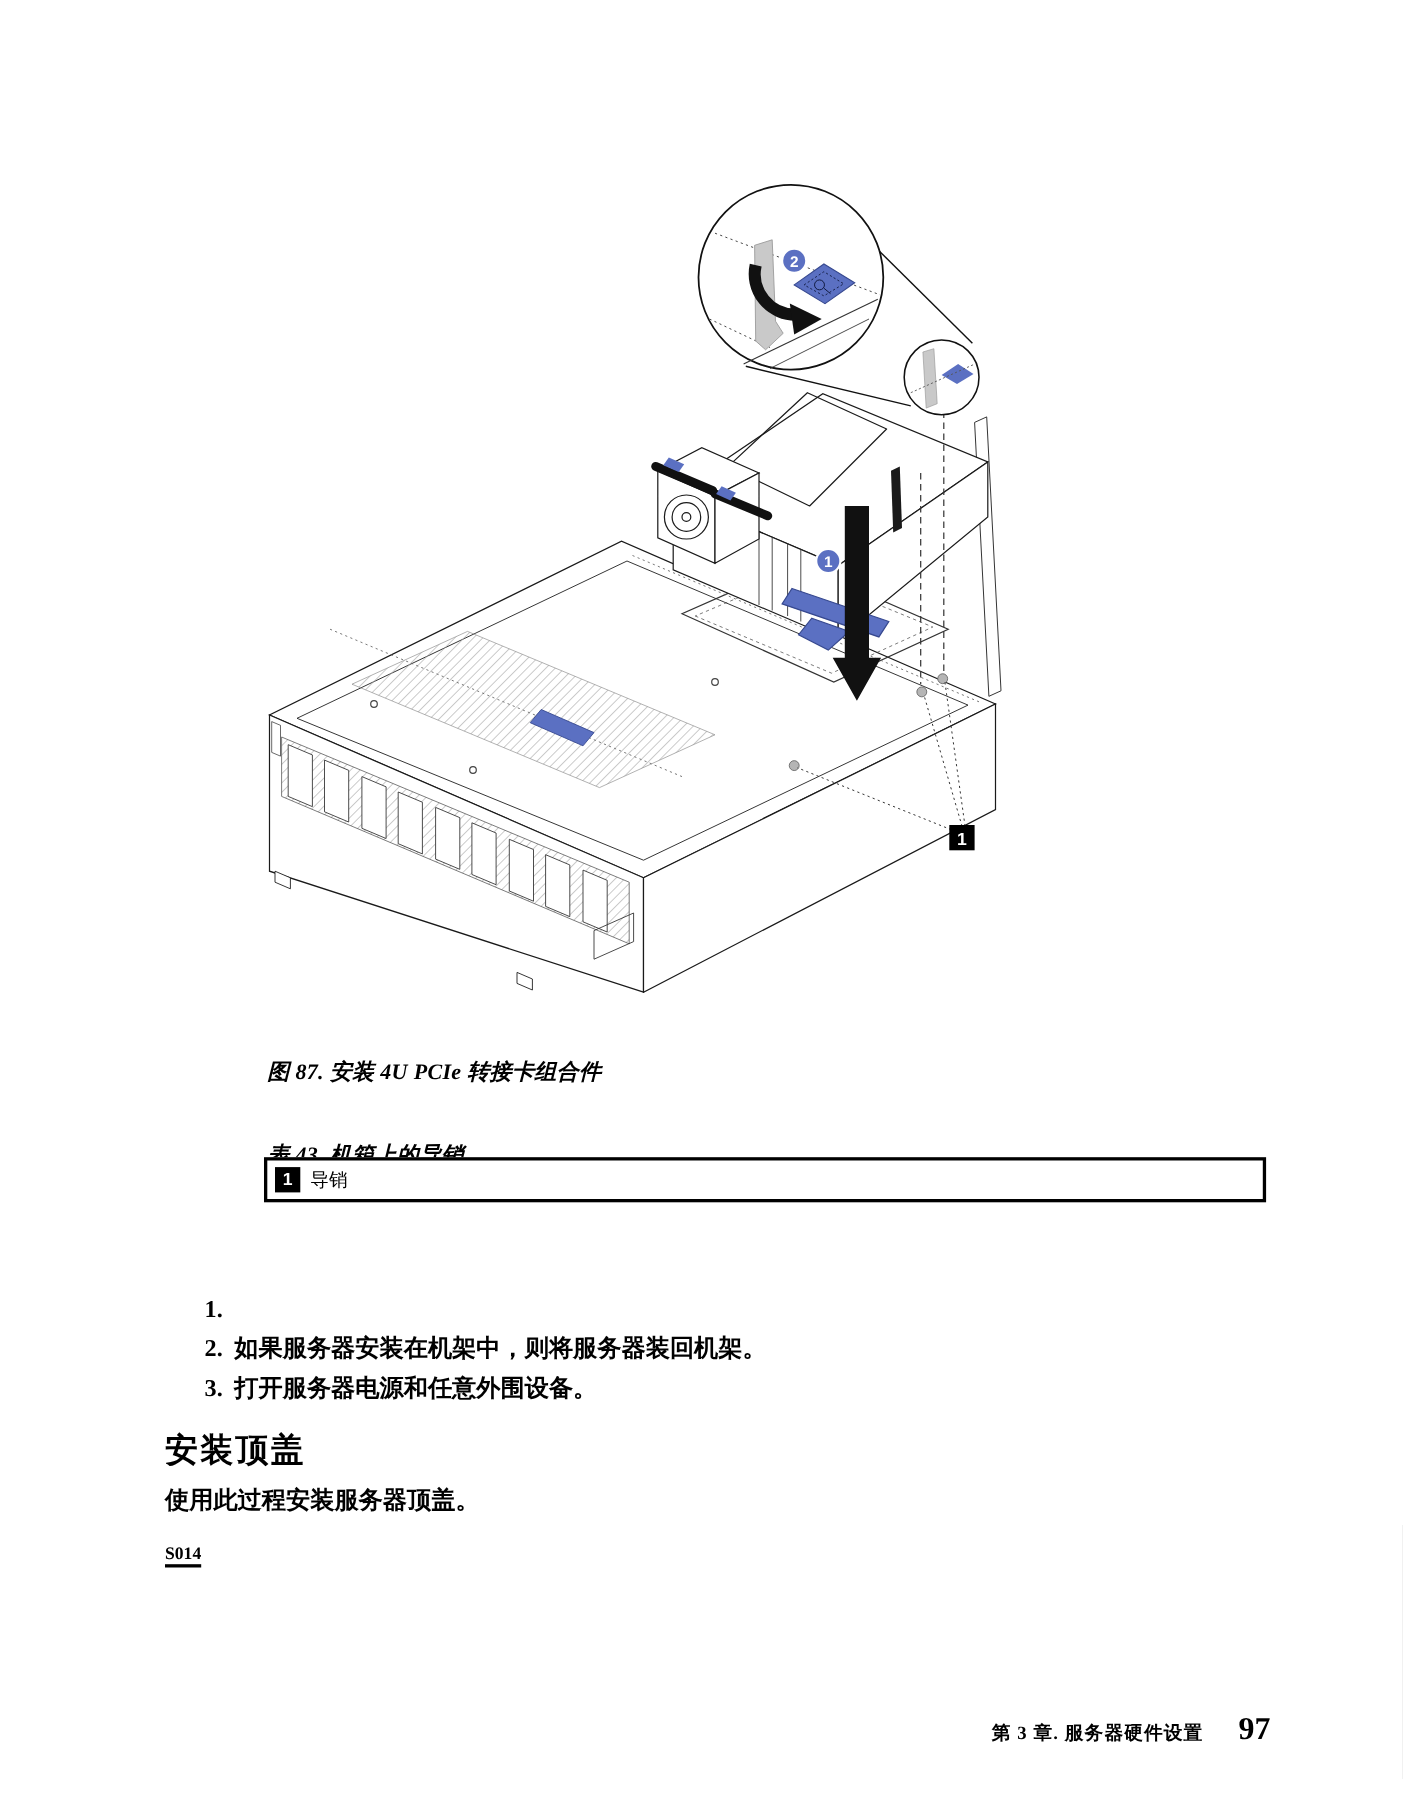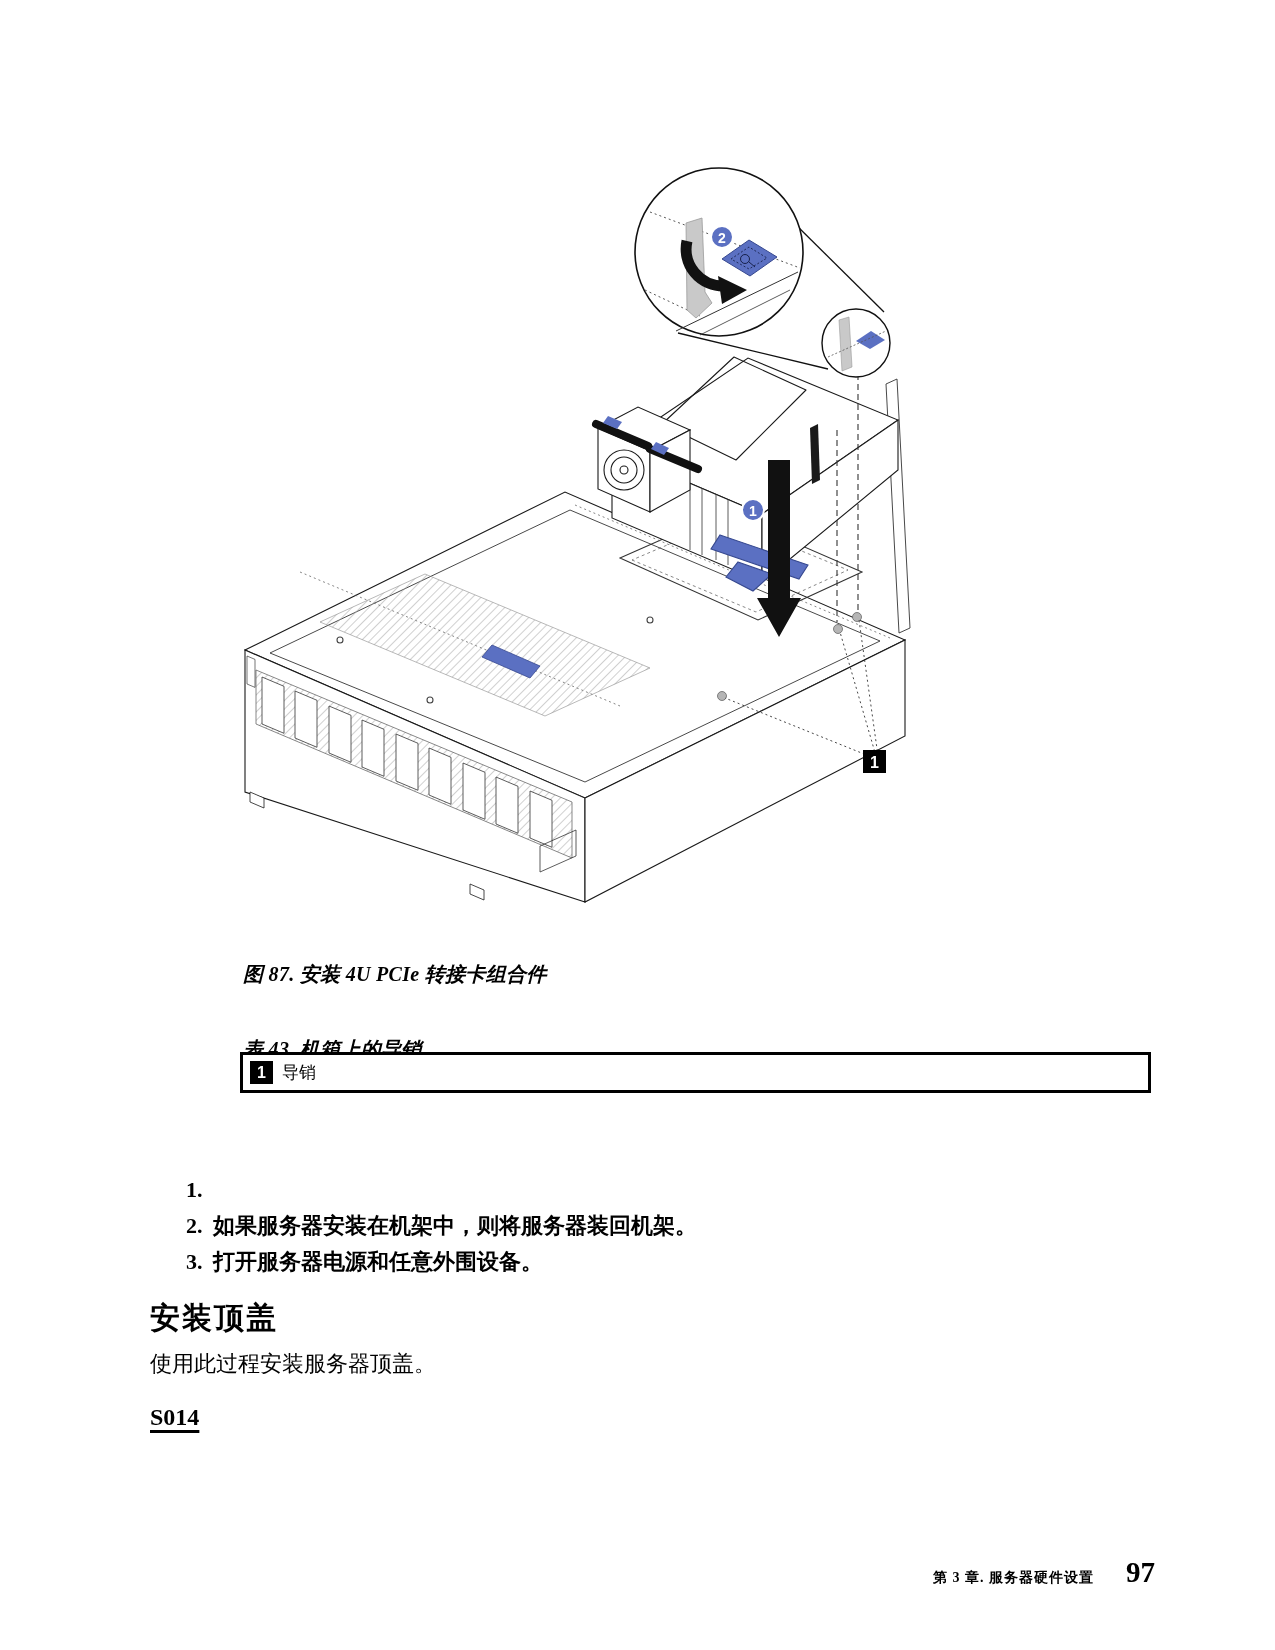--- a/index.html
+++ b/index.html
@@ -19,27 +19,27 @@
     width:23px;height:23px;background:#000;color:#fff;flex:0 0 auto;
     font:bold 16px "Liberation Sans","DejaVu Sans",sans-serif;
     display:flex;align-items:center;justify-content:center;
   }
   .guide-label{font-size:17px;font-weight:normal;margin-left:9px;}
   .intro{left:150px;top:1122px;font-size:22px;font-weight:bold;}
   .steps{left:186px;top:1177px;}
   .step{display:flex;margin-bottom:11px;font-size:22px;font-weight:bold;line-height:25px;}
   .step-num{width:27px;flex:0 0 auto;}
   .section-heading{left:150px;top:1298px;font:bold 30px "Liberation Sans","DejaVu Sans",sans-serif;letter-spacing:2px;}
-  .section-body{left:150px;top:1349px;font-size:22px;font-weight:normal;}
+  .section-body{left:150px;top:1349px;font-size:22px;font-weight:bold;}
   .safety-link{
-    left:150px;top:1404px;font-size:24px;font-weight:bold;color:#000;
+    left:150px;top:1404px;font-size:16px;font-weight:bold;color:#000;
     text-decoration:underline;text-decoration-thickness:3px;text-underline-offset:5px;
   }
   .footer{right:120px;top:1556px;display:flex;align-items:baseline;font-weight:bold;}
-  .footer-chapter{font-size:14px;letter-spacing:1px;}
+  .footer-chapter{font-size:17px;letter-spacing:1px;}
   .footer-page{font-size:29px;margin-left:32px;}
   svg text{font-family:"Liberation Sans","DejaVu Sans",sans-serif;font-weight:bold;}
 </style>
 </head>
 <body>
 
 <div class="page">
 
   <svg class="abs" style="left:230px;top:130px;width:700px;height:790px" viewBox="230 130 700 790">
     <defs>

